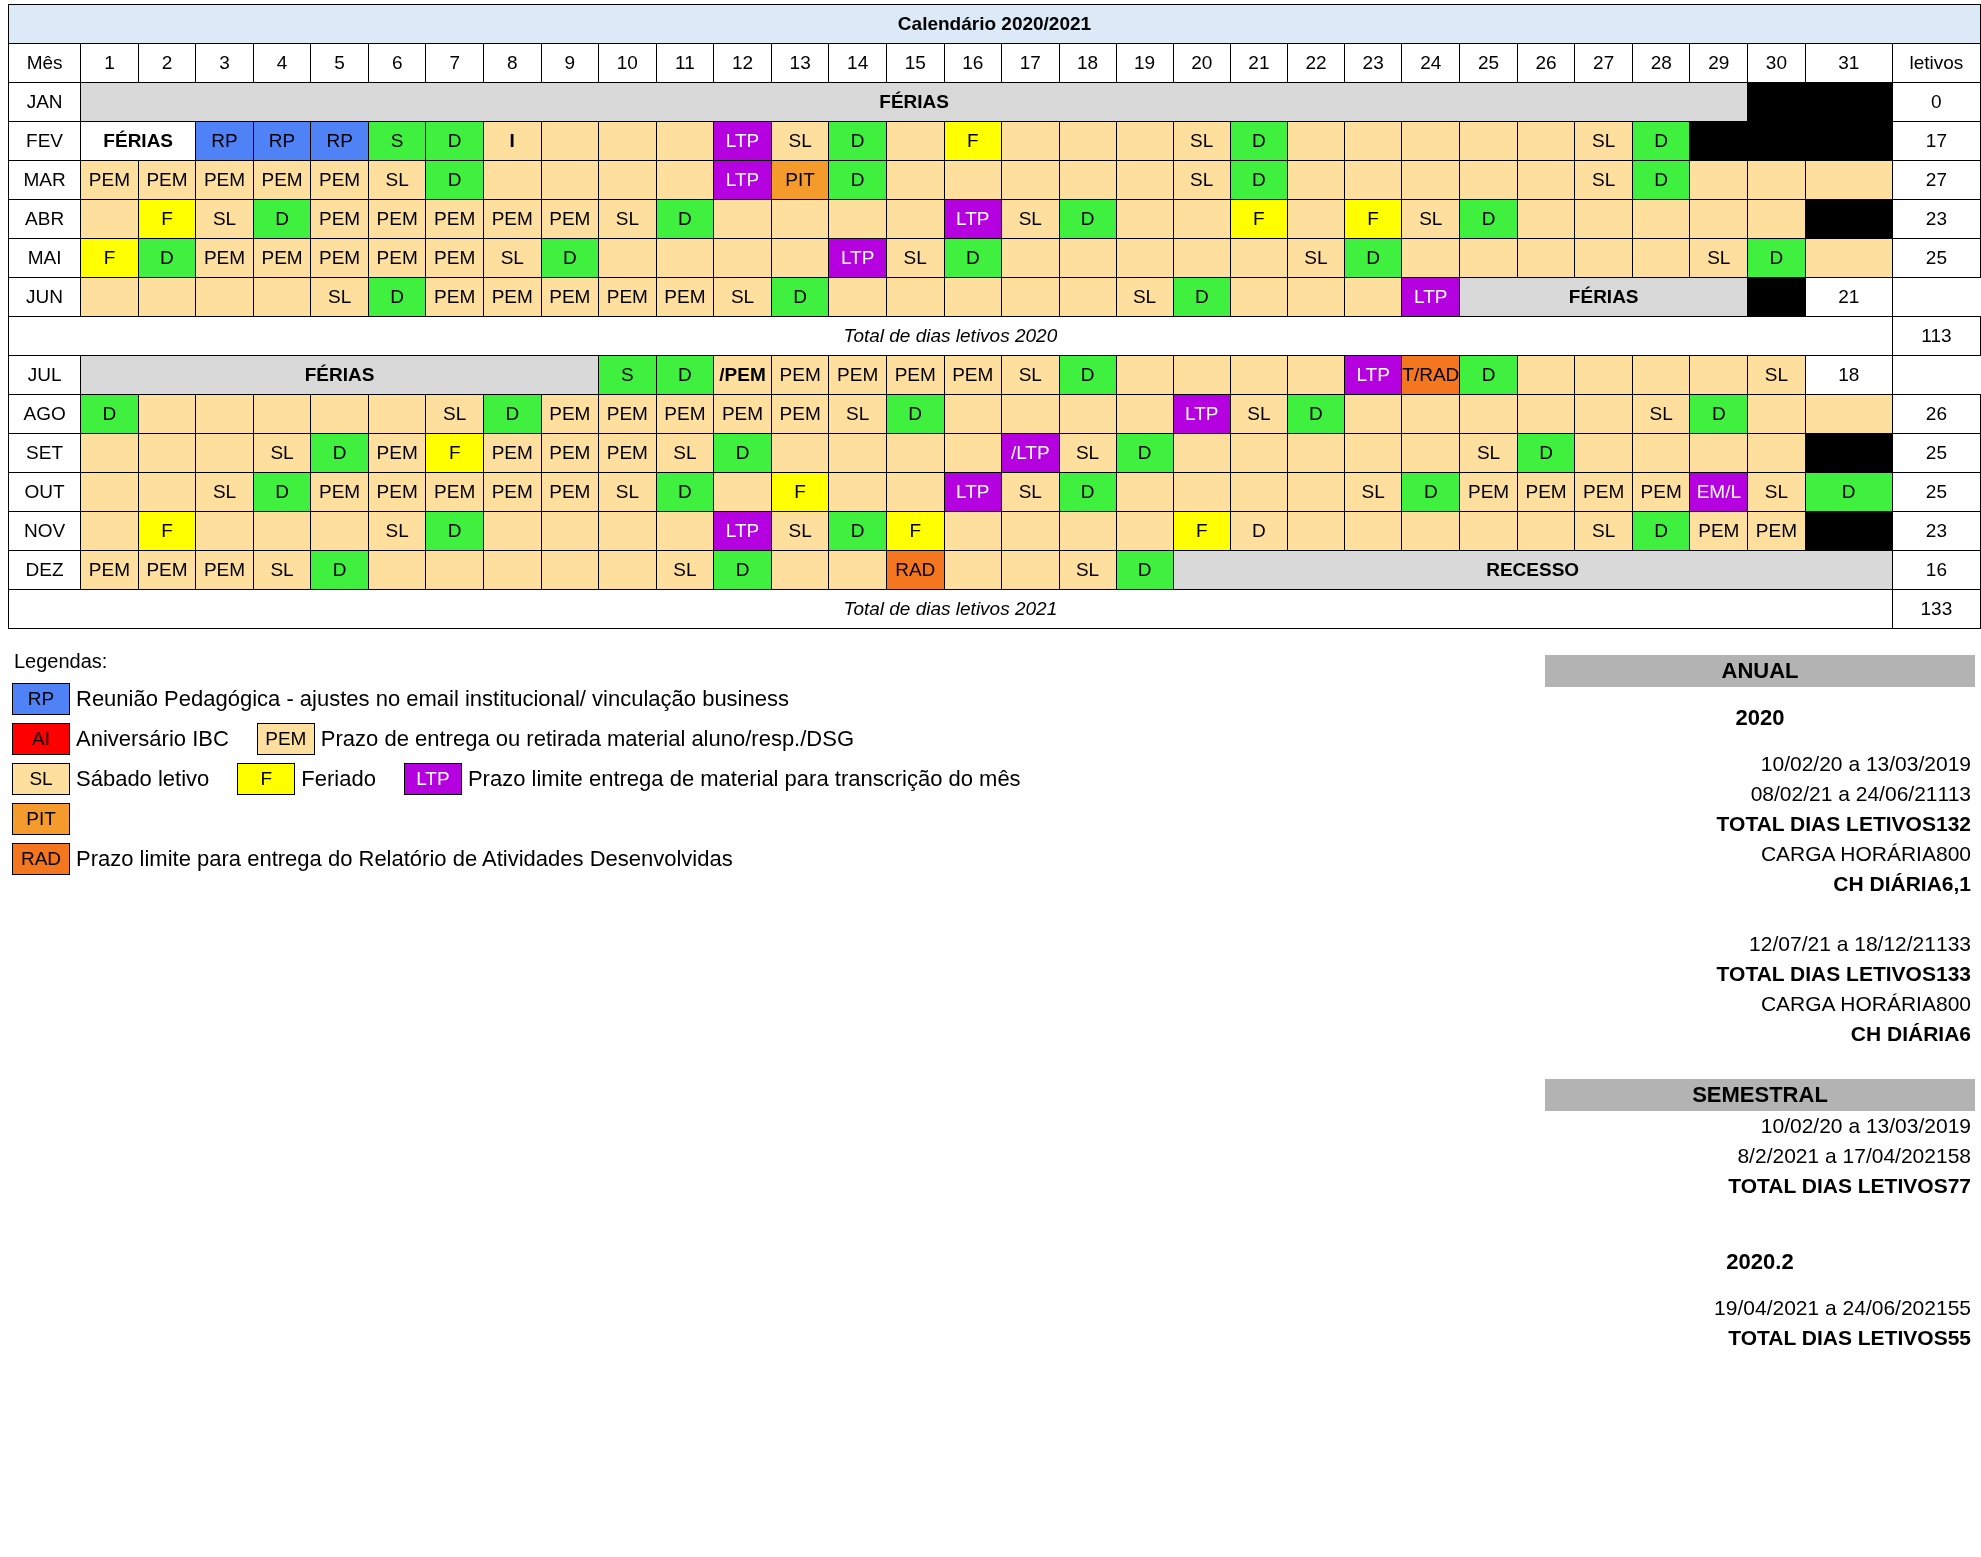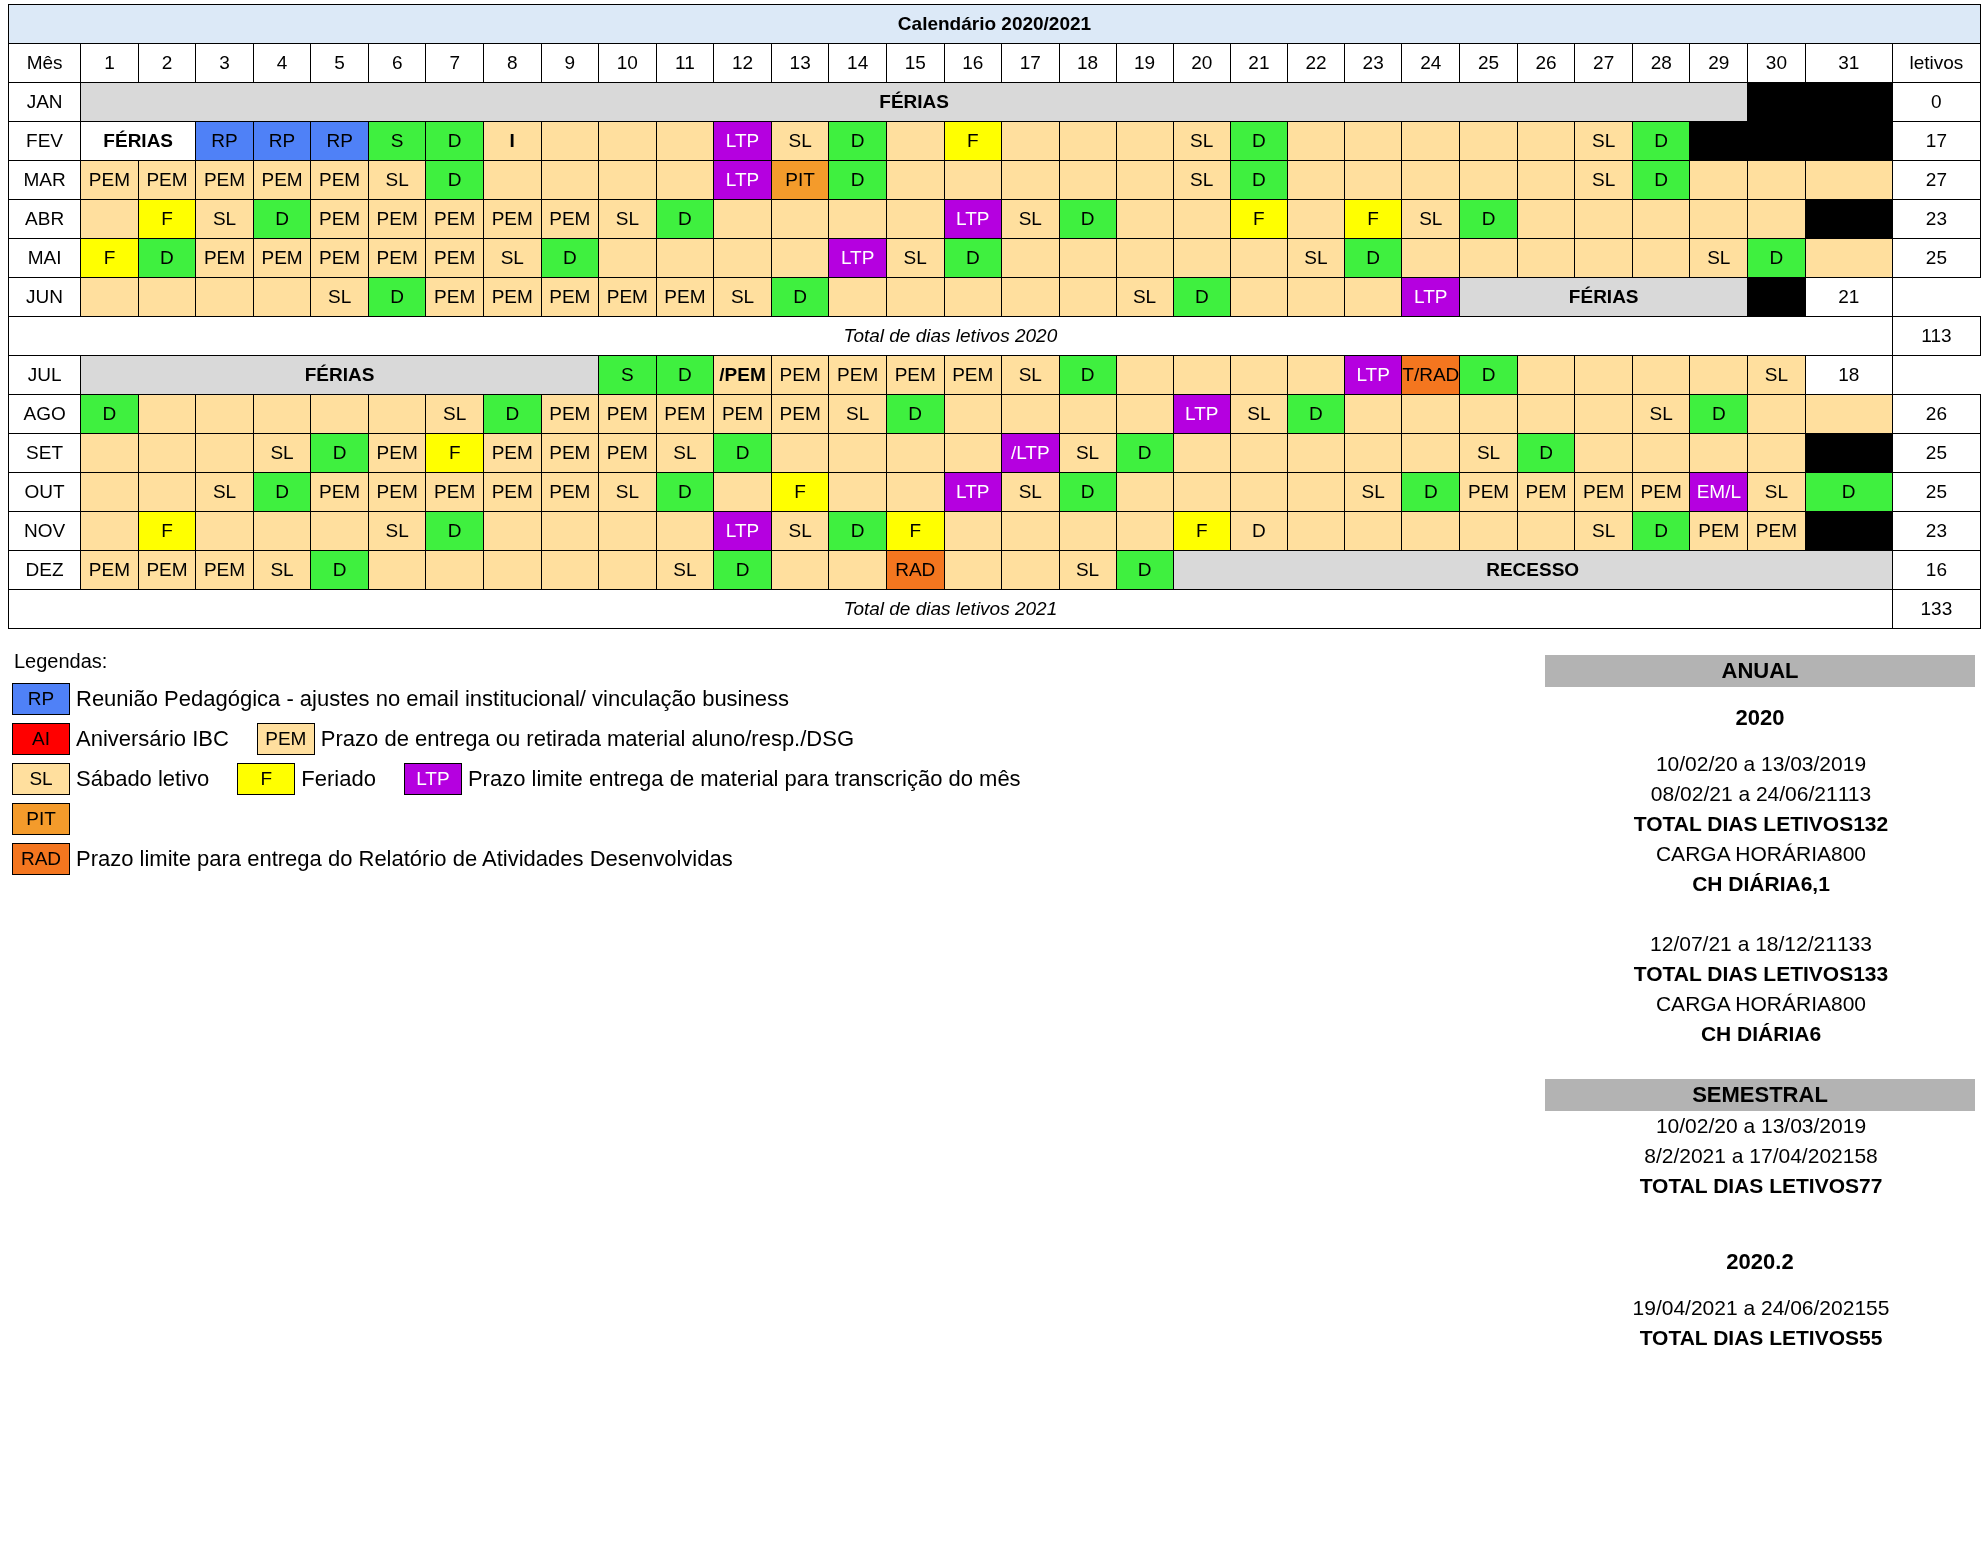--- a/index.html
+++ b/index.html
@@ -37,21 +37,21 @@
   .legend h3{margin:0 0 10px 2px;font-size:20px;font-weight:normal;}
   .lrow{display:flex;align-items:center;margin-bottom:8px;}
   .chip{width:58px;height:32px;border:1px solid #000;display:flex;align-items:center;justify-content:center;
         font-size:19px;font-weight:normal;box-sizing:border-box;margin-right:6px;}
   .ltext{font-size:22px;margin-right:28px;white-space:nowrap;}
 
   
   .summary{position:absolute;left:1545px;top:655px;width:430px;font-size:21px;}
   .sbar{background:#b3b3b3;text-align:center;font-weight:bold;font-size:22px;padding:3px 4px;}
   .scenter{text-align:center;font-weight:bold;font-size:22px;padding:18px 0;}
-  .srow{display:flex;justify-content:center;padding:3px 4px 3px 6px;}
+  .srow{display:flex;justify-content:flex-end;padding:3px 4px 3px 6px;}
   .srow .lbl{font-size:21px;}
   .srow .val{font-size:21px;}
   .srow.b .lbl,.srow.b .val{font-weight:bold;}
   .gap{height:30px;}
 </style>
 </head>
 <body>
 
 <div class="sheet">
 

